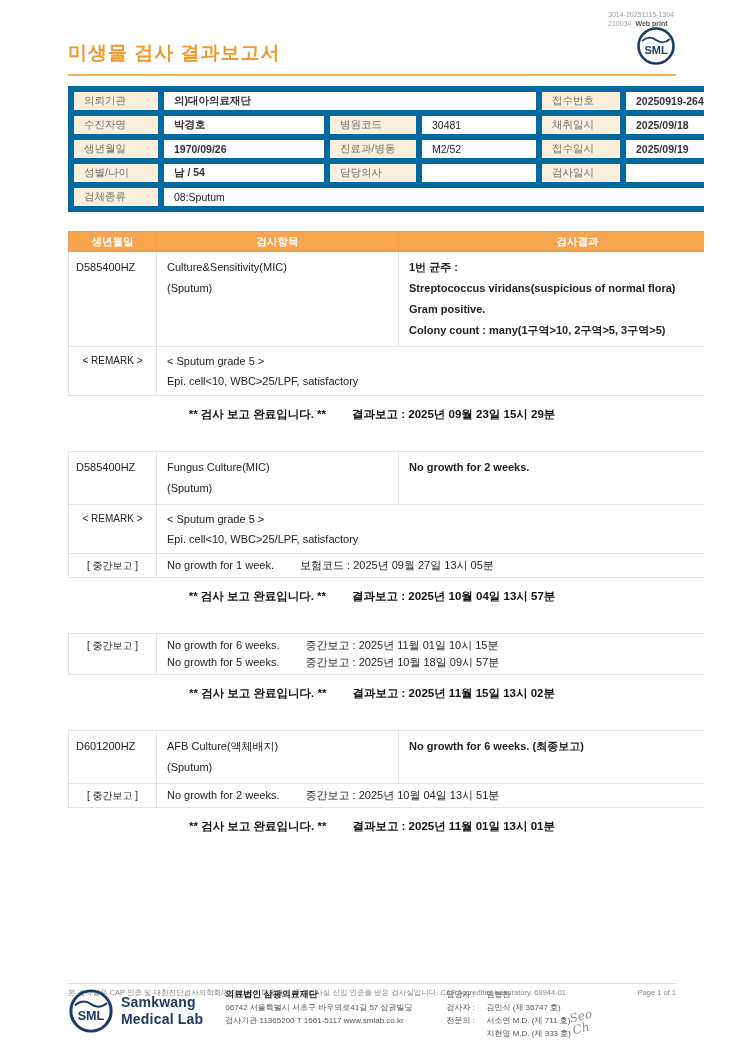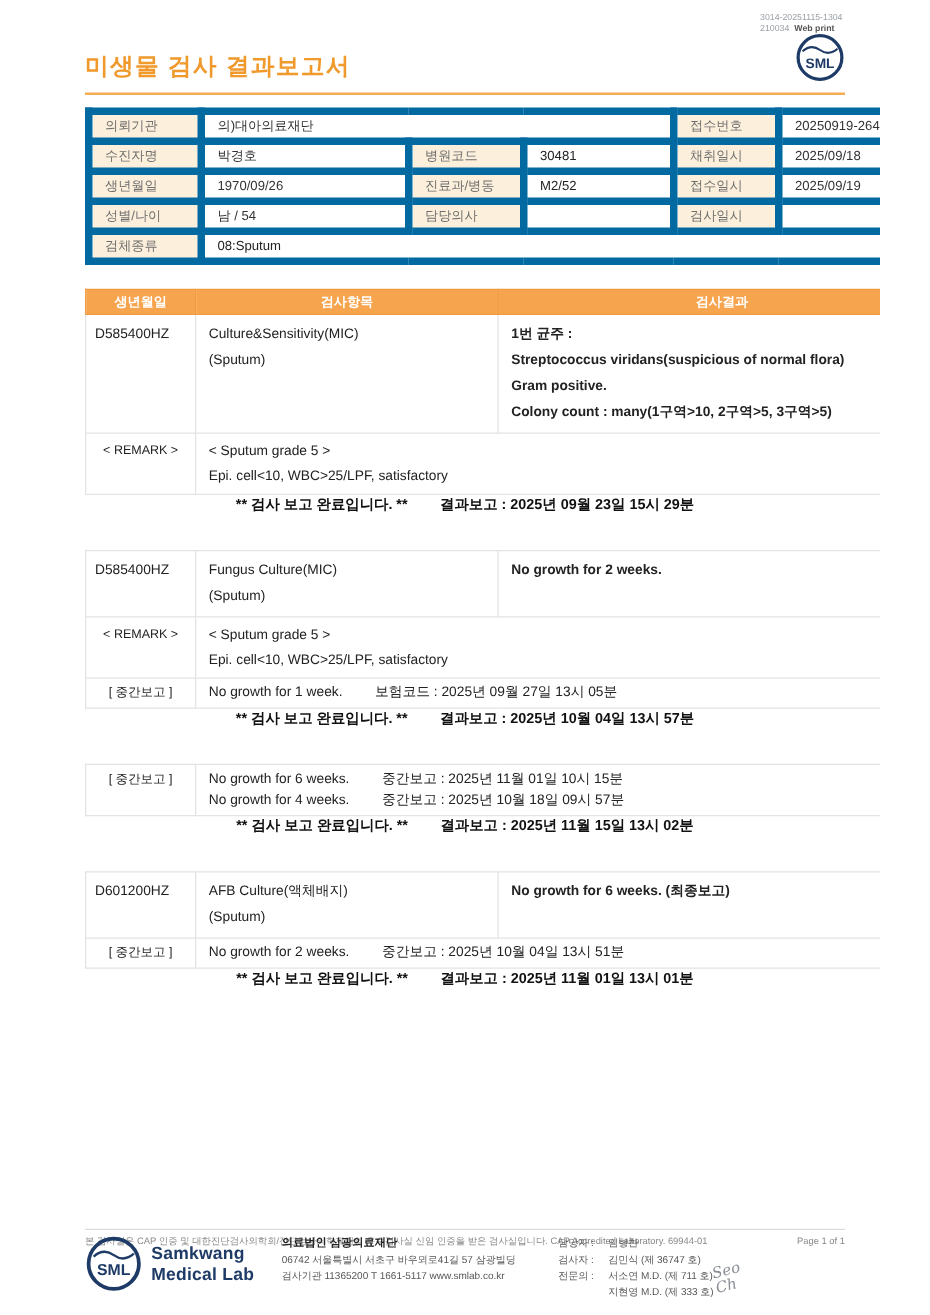--- a/index.html
+++ b/index.html
@@ -18,35 +18,35 @@
   
   .hdr { display:flex; justify-content:space-between; align-items:flex-end; padding:26px 0 8px; border-bottom:2px solid #F6AC55; }
   .title { color:#F09A2E; font-size:19px; font-weight:bold; letter-spacing:1px; }
   .logo-svg { width:40px; height:40px; display:block; }
 
   
   table.info { width:100%; table-layout:fixed; border-collapse:collapse; margin-top:10px; }
   table.info th, table.info td { border:6px solid #0369a1; height:22px; padding:2px 10px; font-size:10.5px; vertical-align:middle; overflow:hidden; white-space:nowrap; }
   table.info th { background:#FCF0DC; color:#6e6e6e; font-weight:normal; text-align:justify; text-align-last:justify; }
   table.info td { color:#222; }
-  table.info td.b { font-weight:normal; color:#333; }
+  table.info td.b { font-weight:bold; color:#333; }
 
   
   .blockwrap1 { margin-top:19px; }
   .blockwrap { margin-top:29px; }
   table.res { width:100%; table-layout:fixed; border-collapse:collapse; }
   table.res th { background:#F7A44E; border:1px solid #F29B41; color:#fff; font-weight:bold; font-size:10.5px; height:20px; padding:2px; }
   table.res td { border:1px solid #E3E3E3; font-size:11px; padding:5px 10px; vertical-align:top; line-height:21px; color:#222; }
   table.res td.code { padding-left:7px; }
   table.res td.cc { text-align:center; font-size:10px; padding-left:2px; padding-right:2px; }
   table.res td.resval { font-weight:bold; }
   table.res td.remark { line-height:20px; padding-top:4px; padding-bottom:4px; }
   table.res td.interim { line-height:17px; padding-top:3px; padding-bottom:3px; }
   table.res td.interim .gap { display:inline-block; width:26px; }
-  .done { text-align:center; font-size:11.5px; font-weight:bold; color:#111; }
+  .done { text-align:center; font-size:11.5px; font-weight:bold; color:#111; margin-top:11px; }
   .done .sep { display:inline-block; width:26px; }
 
   
   .footline { position:absolute; left:28px; right:28px; top:983px; border-top:1px solid #ddd; padding-top:4px;
               display:flex; justify-content:space-between; font-size:7.5px; color:#888; }
   .footer { position:absolute; left:28px; right:28px; bottom:12px; display:flex; align-items:flex-start; }
   .flogo { display:flex; align-items:center; gap:7px; color:#1E3A66; flex:0 0 auto; }
   .flogo-svg { width:46px; height:46px; display:block; }
   .flogo .nm { font-size:14px; font-weight:bold; line-height:17px; letter-spacing:.2px; }
   .org { margin-left:22px; font-size:8px; color:#555; line-height:13px; flex:0 0 auto; }
@@ -211,21 +211,21 @@
             <col style="width:358px">
           </colgroup>
         <tbody>
         <tr>
           <td class="cc interim">[ 중간보고 ]</td>
           <td colspan="2" class="interim">
             <div>
               <span>No growth for 6 weeks.</span><span class="gap"></span><span>중간보고 : 2025년 11월 01일 10시 15분</span>
             </div>
             <div>
-              <span>No growth for 4 weeks.</span><span class="gap"></span><span>중간보고 : 2025년 10월 18일 09시 57분</span>
+              <span>No growth for 5 weeks.</span><span class="gap"></span><span>중간보고 : 2025년 10월 18일 09시 57분</span>
             </div>
           </td>
         </tr>
       </tbody>
         </table>
       <div class="done">
         <span>** 검사 보고 완료입니다. **</span><span class="sep"></span><span>결과보고 : 2025년 11월 15일 13시 02분</span>
       </div>
     </div>
 

